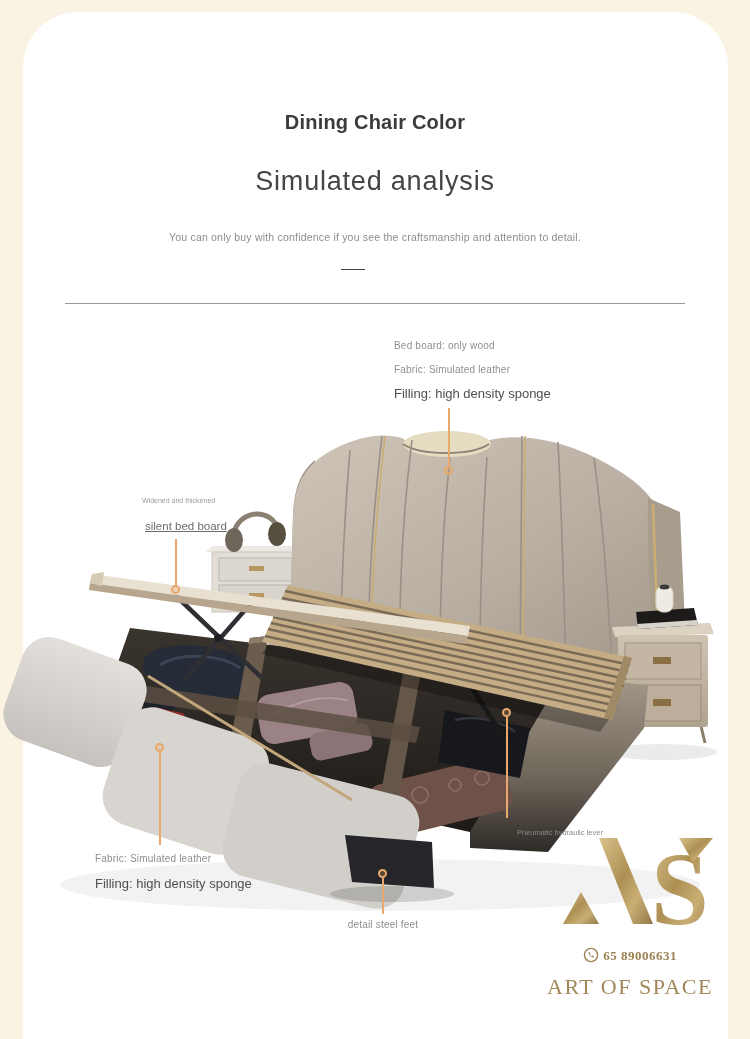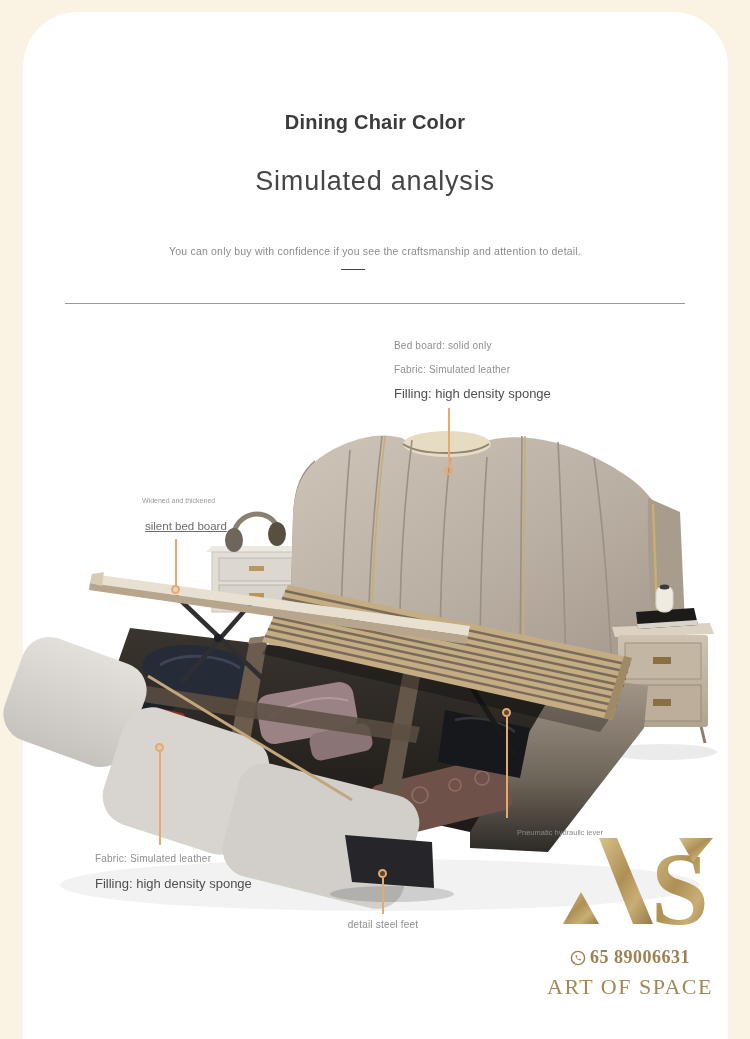--- a/index.html
+++ b/index.html
@@ -15,21 +15,21 @@
   
   .kicker{
     position:absolute;left:25px;top:111px;width:700px;text-align:center;
     font-size:20px;font-weight:600;color:#3b3b3b;letter-spacing:.2px;
   }
   .title{
     position:absolute;left:25px;top:166px;width:700px;text-align:center;
     font-size:27px;font-weight:400;color:#454545;letter-spacing:.8px;
   }
   .subtitle{
-    position:absolute;left:25px;top:245px;width:700px;text-align:center;
+    position:absolute;left:25px;top:231px;width:700px;text-align:center;
     font-size:10.5px;color:#8c8c8c;letter-spacing:.2px;
   }
   .mini-dash{
     position:absolute;left:341px;top:269px;width:24px;height:0;
     border-top:1.5px solid #444;
   }
   .divider{
     position:absolute;left:65px;top:303px;width:620px;height:0;
     border-top:1px solid #9a9a9a;
   }
@@ -45,21 +45,21 @@
     background:rgba(231,169,108,.25);
   }
   
   .brand-name{
     position:absolute;left:530px;top:974px;width:200px;text-align:center;
     font-family:Liberation Serif, serif;font-size:22px;color:#A2885A;
     letter-spacing:1.5px;
   }
   .brand-phone{
     position:absolute;left:530px;top:947px;width:200px;text-align:center;
-    font-family:"Liberation Serif", serif;font-size:18px;font-weight:700;color:#9C8253;
+    font-family:"Liberation Serif", serif;font-size:13px;font-weight:700;color:#9C8253;
     letter-spacing:.5px;
   }
   .brand-phone .wa{vertical-align:-3px;margin-right:4px;}
 </style>
 </head>
 <body>
 
 <div class="card"></div>
 
 <div class="kicker">Dining Chair Color</div>
@@ -238,21 +238,21 @@
     <rect x="228" y="398" width="186" height="116" rx="28" fill="#D2CFCA" transform="rotate(14 321 456)"></rect>
     <path d="M 148,296 L 352,420" stroke="#C2A77D" stroke-width="3" fill="none"></path>
   </g>
 
   <g>
     <polygon points="345,455 432,462 434,508 352,502" fill="#26262A"></polygon>
     <ellipse cx="392" cy="514" rx="62" ry="8" fill="rgba(0,0,0,0.15)"></ellipse>
   </g>
 </svg>
 
-<div class="anno-sm" style="left:394px;top:340px;">Bed board: solid only</div>
+<div class="anno-sm" style="left:394px;top:340px;">Bed board: only wood</div>
 <div class="anno-sm" style="left:394px;top:364px;">Fabric: Simulated leather</div>
 <div class="anno-lg" style="left:394px;top:386px;">Filling: high density sponge</div>
 <div class="vline" style="left:448px;top:408px;height:58px;"></div>
 <div class="ring" style="left:444px;top:466px;"></div>
 
 <div class="anno-xs" style="left:142px;top:497px;">Widened and thickened</div>
 <div class="anno-md" style="left:145px;top:520px;">silent bed board</div>
 <div class="vline" style="left:175px;top:539px;height:47px;"></div>
 <div class="ring" style="left:171px;top:585px;"></div>
 

